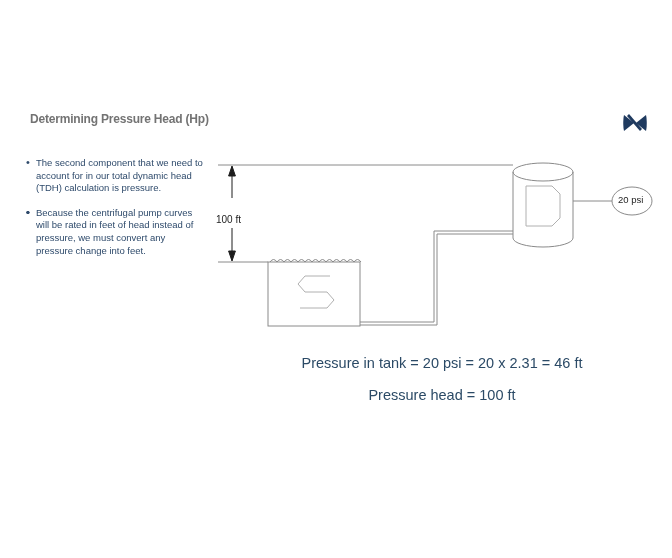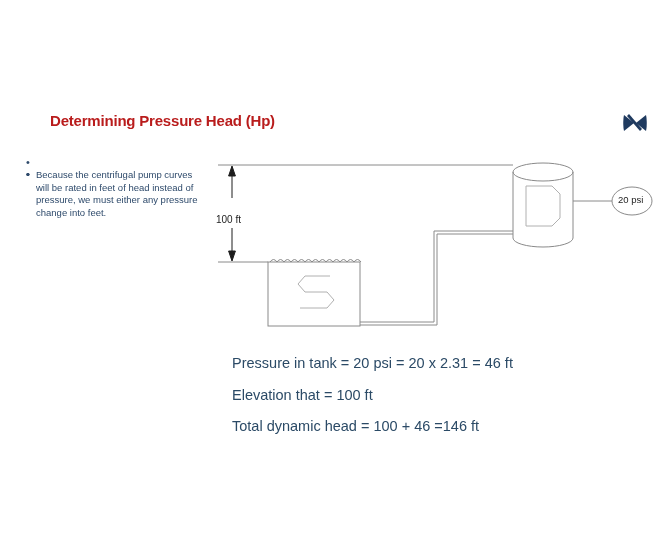--- a/index.html
+++ b/index.html
@@ -6,22 +6,22 @@
   body{
     width:672px;height:558px;background:#ffffff;
     font-family:"Liberation Sans", sans-serif;
     overflow:hidden;position:relative;
   }
   #slide{position:absolute;inset:0;background:#fff;}
 
   
   #title{
     position:absolute;left:30px;top:112px;
-    font-size:15px;font-weight:bold;color:#b91c1c;
-    letter-spacing:-0.2px;white-space:nowrap;margin-left:20px;
+    font-size:12px;font-weight:bold;color:#737373;
+    letter-spacing:-0.2px;white-space:nowrap;
   }
 
   
   #corner-icon{
     position:absolute;left:620px;top:110px;width:30px;height:28px;
   }
 
   
   #bullets{
     position:absolute;left:24px;top:157px;width:180px;
@@ -30,21 +30,21 @@
   .bullet{
     position:relative;padding-left:12px;margin-bottom:12px;
   }
   .bullet .dot{
     position:absolute;left:2px;top:-1px;font-size:11px;line-height:12.6px;color:#2e4a6b;
   }
 
   
   #equations{
     position:absolute;left:232px;top:356px;width:420px;
-    text-align:left;color:#2b4a66;
+    text-align:center;color:#2b4a66;
   }
   .eq{font-size:14.5px;line-height:1;margin-bottom:17px;white-space:nowrap;}
 
   
   #diagram{position:absolute;left:0;top:0;width:672px;height:558px;}
   #diagram svg{display:block;}
   .lbl{
     position:absolute;color:#1d1d1d;font-size:10px;
   }
   #lbl-100ft{left:216px;top:214px;}
@@ -63,30 +63,31 @@
         <path d="M4 5 L14 13 L4 21 C3 17 3 9 4 5 Z"></path>
         <path d="M26 5 L16 13 L26 21 C27 17 27 9 26 5 Z"></path>
         <path d="M9 4 L22 19 L20 21 L7 6 Z"></path>
       </g>
     </svg>
   </div>
 
   <div id="bullets">
     <div class="bullet">
       <span class="dot">•</span>
+      <span>The second component that we need to account for in our total dynamic head (TDH) calculation is pressure.</span>
     </div>
     <div class="bullet">
       <span class="dot">•</span>
     </div>
     <div class="bullet">
       <span class="dot">•</span>
     </div>
     <div class="bullet">
       <span class="dot">•</span>
-      <span>Because the centrifugal pump curves will be rated in feet of head instead of pressure, we must either any pressure change into feet.</span>
+      <span>Because the centrifugal pump curves will be rated in feet of head instead of pressure, we must convert any pressure change into feet.</span>
     </div>
   </div>
 
   <div id="diagram">
     <svg width="672" height="558" viewBox="0 0 672 558" xmlns="http://www.w3.org/2000/svg">
       <g stroke="#8a8a8a" stroke-width="1" fill="none" stroke-linecap="butt">
 
         <line x1="218" y1="165" x2="513" y2="165"></line>
 
         <line x1="218" y1="262" x2="268" y2="262"></line>
@@ -123,17 +124,16 @@
         <polygon points="232,261 228.6,251 235.4,251"></polygon>
       </g>
     </svg>
 
     <div class="lbl" id="lbl-100ft">100 ft</div>
     <div class="lbl" id="lbl-20psi">20 psi</div>
   </div>
 
   <div id="equations">
     <div class="eq">Pressure in tank = 20 psi = 20 x 2.31 = 46 ft</div>
-    <div class="eq">Elevation that = 100 ft</div>
-    <div class="eq">Total dynamic head = 100 + 46 =146 ft</div>
+    <div class="eq">Pressure head = 100 ft</div>
   </div>
 
 </div>
 
 </body></html>

